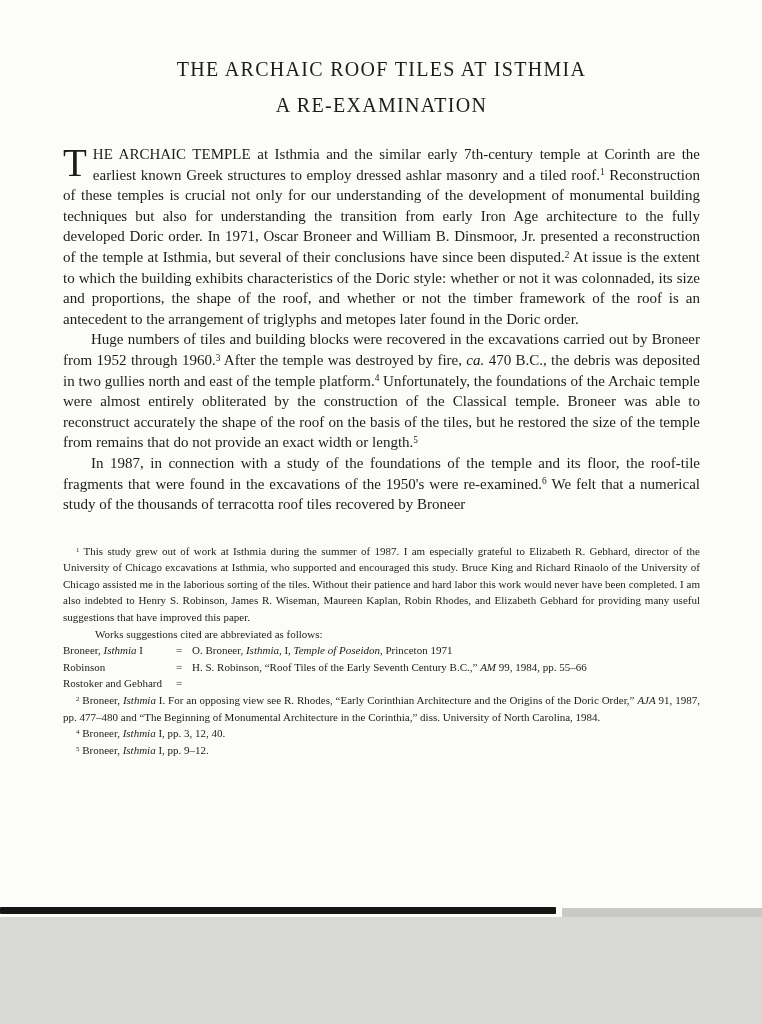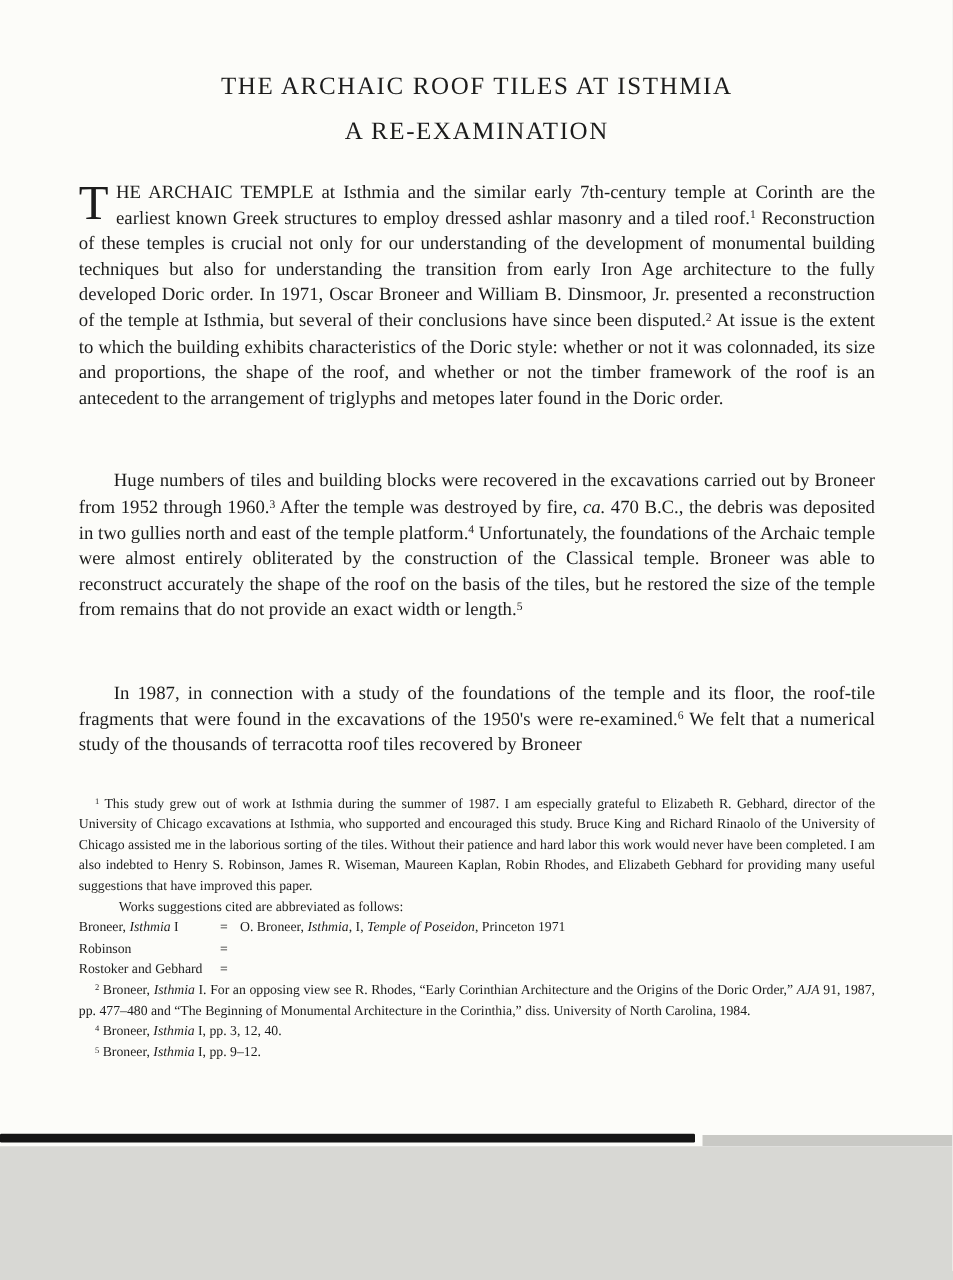--- a/index.html
+++ b/index.html
@@ -13,21 +13,21 @@
     color: #1c1c1c;
   }
   .content { padding: 58px 62px 0 63px; }
   .title, .subtitle {
     text-align: center; font-weight: 400; font-size: 20px;
     letter-spacing: 1.3px; margin: 0;
   }
   .title { margin-bottom: 13px; }
   .subtitle { margin-bottom: 27px; }
   .para { margin: 0; text-align: justify; font-size: 15px; line-height: 20.6px; }
-  .para.indent { text-indent: 28px; margin-top: 46px; }
+  .para.indent { text-indent: 28px; }
   .dropcap {
     float: left; font-size: 39px; line-height: 33px;
     padding: 2px 6px 0 0;
   }
   sup { font-size: 0.62em; line-height: 0; vertical-align: baseline; position: relative; top: -0.45em; }
   i { font-style: italic; }
   .footnotes { margin-top: 28px; font-size: 11px; line-height: 16.6px; }
   .fn { margin: 0; text-align: justify; text-indent: 13px; }
   .works-intro { margin: 0; text-indent: 32px; }
   .wc-row { display: flex; }
@@ -70,20 +70,21 @@
       <p class="works-intro">Works suggestions cited are abbreviated as follows:</p>
 
       <div class="wc-row">
         <span class="wc-term">Broneer, <i>Isthmia</i> I</span>
         <span class="wc-eq">=</span>
         <span class="wc-def">O. Broneer, <i>Isthmia</i>, I, <i>Temple of Poseidon</i>, Princeton 1971</span>
       </div>
       <div class="wc-row">
         <span class="wc-term">Robinson</span>
         <span class="wc-eq">=</span>
+        <span class="wc-def">H. S. Robinson, “Roof Tiles of the Early Seventh Century B.C.,” <i>AM</i> 99, 1984, pp. 55–66</span>
       </div>
       <div class="wc-row">
         <span class="wc-term">Rostoker and Gebhard</span>
         <span class="wc-eq">=</span>
       </div>
 
       <p class="fn"><sup>2</sup> Broneer, <i>Isthmia</i> I. For an opposing view see R. Rhodes, “Early Corinthian Architecture and the Origins of the Doric Order,” <i>AJA</i> 91, 1987, pp. 477–480 and “The Beginning of Monumental Architecture in the Corinthia,” diss. University of North Carolina, 1984.</p>
       <p class="fn"><sup>4</sup> Broneer, <i>Isthmia</i> I, pp. 3, 12, 40.</p>
       <p class="fn"><sup>5</sup> Broneer, <i>Isthmia</i> I, pp. 9–12.</p>
     </div>

